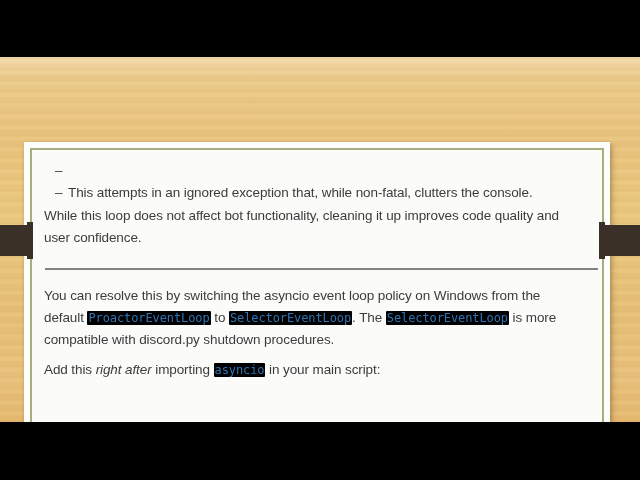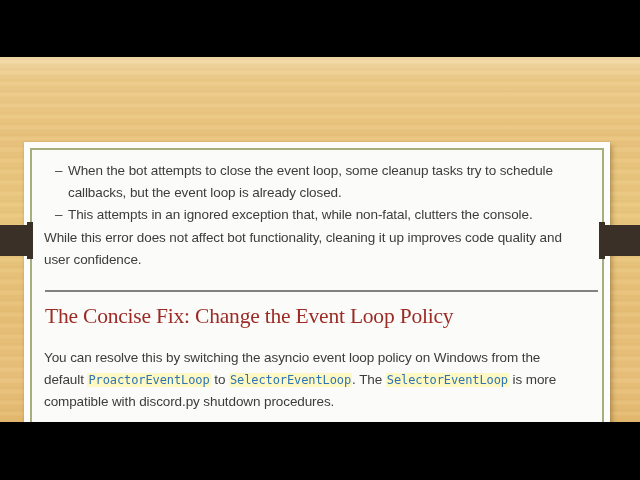--- a/index.html
+++ b/index.html
@@ -51,21 +51,21 @@
   h1.heading{
     margin:9px 0 0 1px;
     font-family:"Liberation Serif",serif;font-weight:normal;
     font-size:21.5px;line-height:31px;letter-spacing:-0.2px;
     color:#9c2b26;
   }
   .para2{margin-top:15px;}
   .para3{margin-top:8px;}
   code.inline{
     font-family:"DejaVu Sans Mono","Liberation Mono",monospace;
-    font-size:12px;color:#2e74b5;background:#fef9c3;
+    font-size:12px;color:#2e74b5;background:#000000;
     padding:0 1px;border-radius:1px;
   }
   em.hl{font-style:italic;}
   
   .clip{position:absolute;background:#3a3027;height:31px;top:225px;}
   .clip.left{left:0;width:33px;}
   .clip.right{left:599px;width:41px;}
   .clip .cap{
     position:absolute;top:-3px;width:6px;height:37px;background:#3a3027;
   }
@@ -85,35 +85,32 @@
 
   <div class="stage">
 
     <div class="panel">
       <div class="panel-border"></div>
       <div class="content">
 
         <ul class="bullets">
           <li class="bullet">
             <span class="dash">–</span>
-            <span class="btext">When the bot attempts to close the event loop, some cleanup tasks try to schedule
-callbacks, but the event loop is already closed.</span>
           </li>
           <li class="bullet">
             <span class="dash">–</span>
             <span class="btext">This attempts in an ignored exception that, while non-fatal, clutters the console.</span>
           </li>
         </ul>
 
-        <p class="para">While this error does not affect bot functionality, cleaning it up improves code quality and
+        <p class="para">While this loop does not affect bot functionality, cleaning it up improves code quality and
 user confidence.</p>
 
         <hr class="divider">
 
-        <h1 class="heading">The Concise Fix: Change the Event Loop Policy</h1>
 
         <p class="para para2"><span>You can resolve this by switching the asyncio event loop policy on Windows from the
 default </span><code class="inline">ProactorEventLoop</code><span> to </span><code class="inline">SelectorEventLoop</code><span>. The </span><code class="inline">SelectorEventLoop</code><span> is more
 compatible with discord.py shutdown procedures.</span></p>
 
         <p class="para para3"><span>Add this </span><em class="hl">right after</em><span> importing </span><code class="inline">asyncio</code><span> in your main script:</span></p>
 
       </div>
     </div>
 

